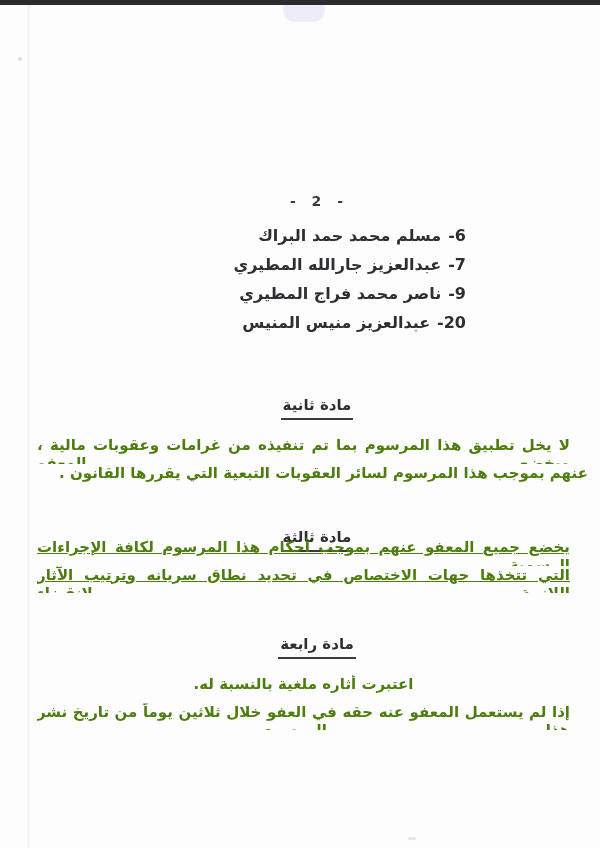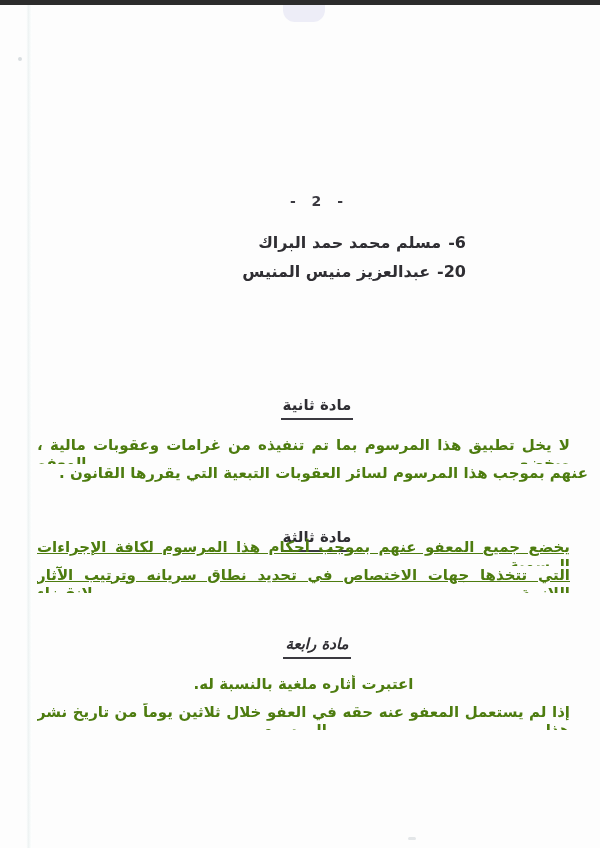--- a/index.html
+++ b/index.html
@@ -32,42 +32,42 @@
     position:absolute; left:408px; top:837px; width:8px; height:3px;
     background:#e3e6e8; border-radius:2px;
   }
   .page-number {
     position:absolute; top:193px; left:34px; right:0;
     text-align:center;
     font-size:14px; font-weight:bold; color:#3a3940;
     word-spacing:9px; letter-spacing:1px;
   }
   .names-list {
-    position:absolute; top:228px; right:134px;
+    position:absolute; top:221px; right:134px;
     direction:rtl; text-align:right;
     font-size:16px; font-weight:bold;
     line-height:29px;
     white-space:nowrap;
   }
   .names-list .num { letter-spacing:0.5px; }
   .names-list .name { margin-right:7px; }
   .article-heading {
     position:absolute; left:34px; right:0;
     text-align:center;
     font-size:15px; font-weight:bold;
     line-height:18px;
   }
   .article-heading .hd {
     display:inline-block;
     padding:0 2px 4px 2px;
     border-bottom:2px solid #3a3940;
   }
   .hd-2 { top:396px; }
   .hd-3 { top:528px; }
-  .hd-4 { top:635px;font-style:italic; }
+  .hd-4 { top:635px; }
   .para {
     position:absolute; left:37px; right:30px;
     direction:rtl;
     font-size:15px; font-weight:bold;
     color:#4d7c0f;
   }
   .para .line { height:27.5px; overflow:hidden; }
   .p-2 { top:436px; } .p-2 .line { height:28px; }
   .p-3 { top:538px;text-decoration:underline; }
   .p-4 { top:675px; }
@@ -84,20 +84,22 @@
   <div class="scan-bar-top"></div>
   <div class="fold-line"></div>
   <div class="smudge-top"></div>
   <div class="speck-left"></div>
   <div class="speck-bottom"></div>
 
   <div class="page-number">- 2 -</div>
 
   <div class="names-list">
     <div class="list-row"><span class="num">6-</span><span class="name">مسلم محمد حمد البراك</span></div>
+    <div class="list-row"><span class="num">7-</span><span class="name">عبدالعزيز جارالله المطيري</span></div>
+    <div class="list-row"><span class="num">9-</span><span class="name">ناصر محمد فراج المطيري</span></div>
     <div class="list-row"><span class="num">20-</span><span class="name">عبدالعزيز منيس المنيس</span></div>
   </div>
 
   <div class="article-heading hd-2">
     <span class="hd">مادة ثانية</span>
   </div>
   <div class="para p-2">
     <div class="line jl">لا يخل تطبيق هذا المرسوم بما تم تنفيذه من غرامات وعقوبات مالية ، ويخضع المعفو</div>
     <div class="line cl cl-shift">عنهم بموجب هذا المرسوم لسائر العقوبات التبعية التي يقررها القانون .</div>
   </div>

